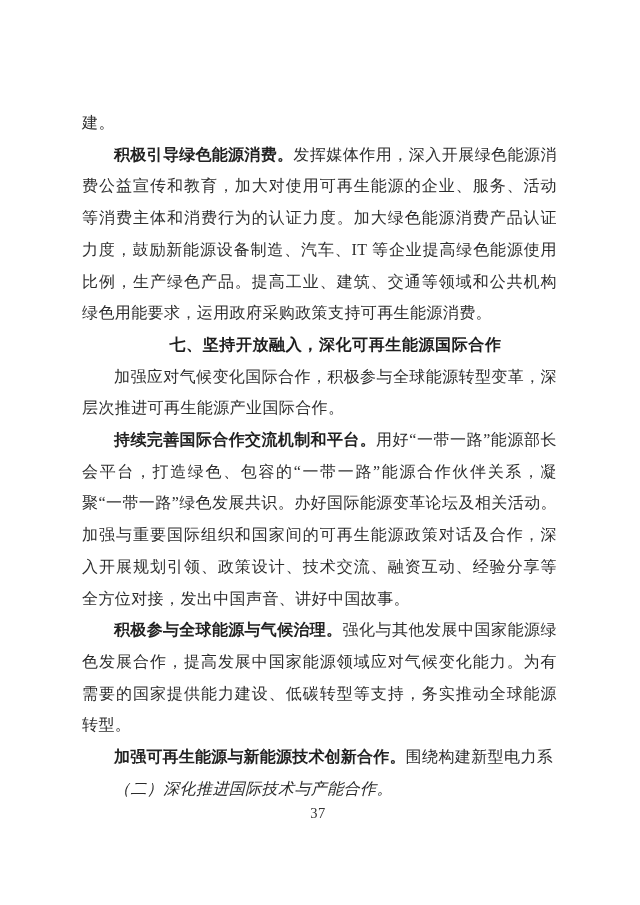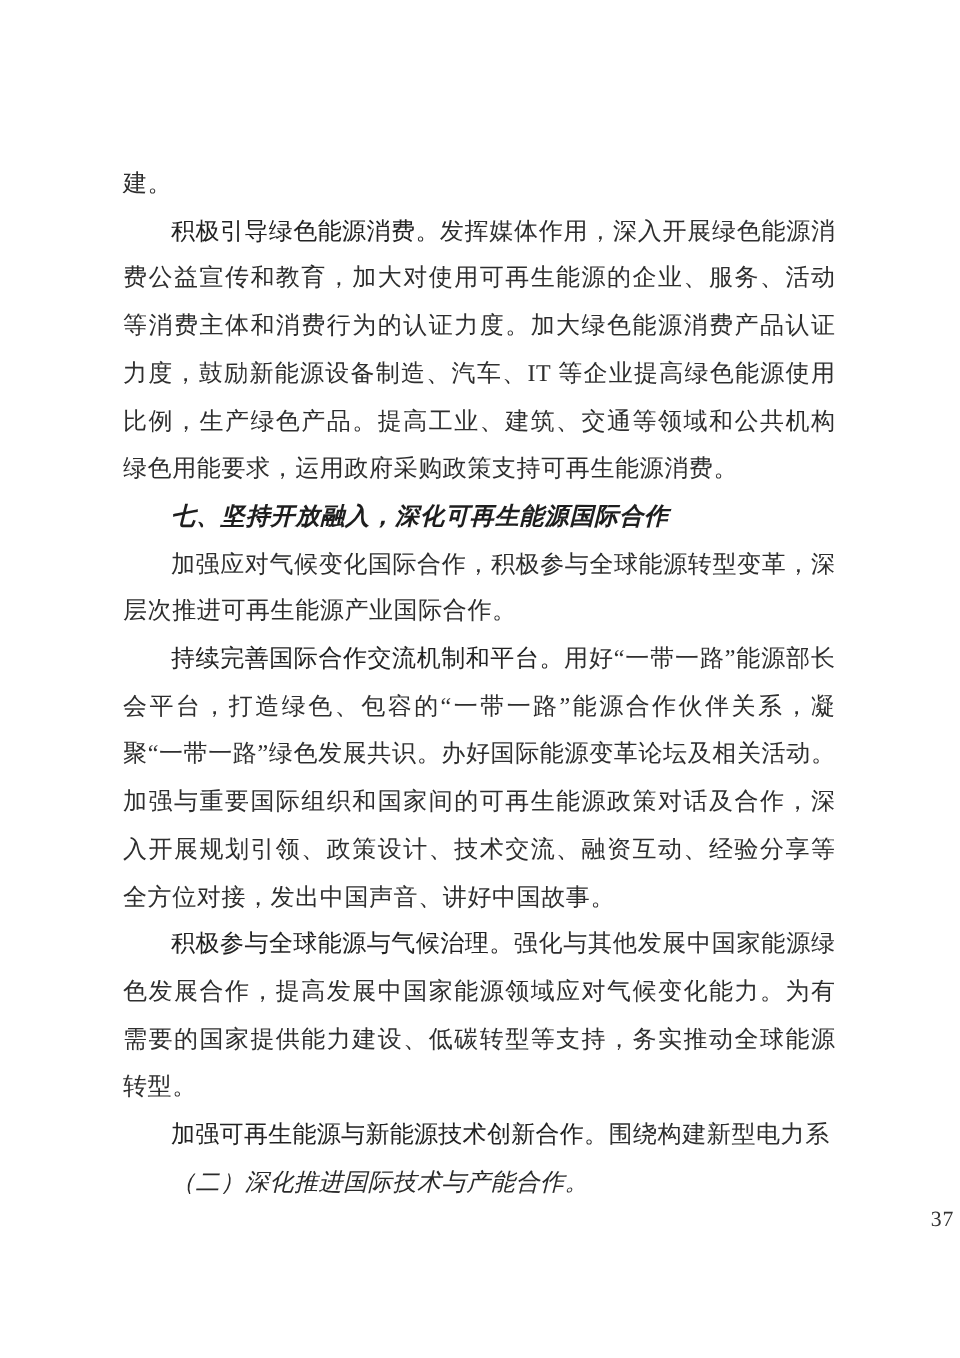--- a/index.html
+++ b/index.html
@@ -25,41 +25,40 @@
   .para {
     text-indent: 2em;
     letter-spacing: 0.4px;
     margin: 0;
   }
   .para.no-indent { text-indent: 0; }
   .para.heading {
     font-family: "Liberation Sans", "DejaVu Sans", sans-serif;
     font-weight: bold;
     color: #1e1e1e;
-    text-align: left;
+    text-align: center;
     letter-spacing: 0.6px;
-    font-style: italic;
   }
   .para.subheading {
     font-style: italic;
     color: #2a2a2a;
   }
   .lead {
     font-family: "Liberation Sans", "DejaVu Sans", sans-serif;
-    font-weight: normal;
+    font-weight: bold;
     font-style: normal;
     color: #222222;
     letter-spacing: 0.2px;
   }
   .page-number {
     position: absolute;
     top: 805px;
     left: 0;
     width: 636px;
-    text-align: right;
+    text-align: center;
     font-size: 14.5px;
     letter-spacing: 0.5px;
     color: #333333;
   }
 </style>
 </head>
 <body>
 
 <div class="page">
   <div class="content">

